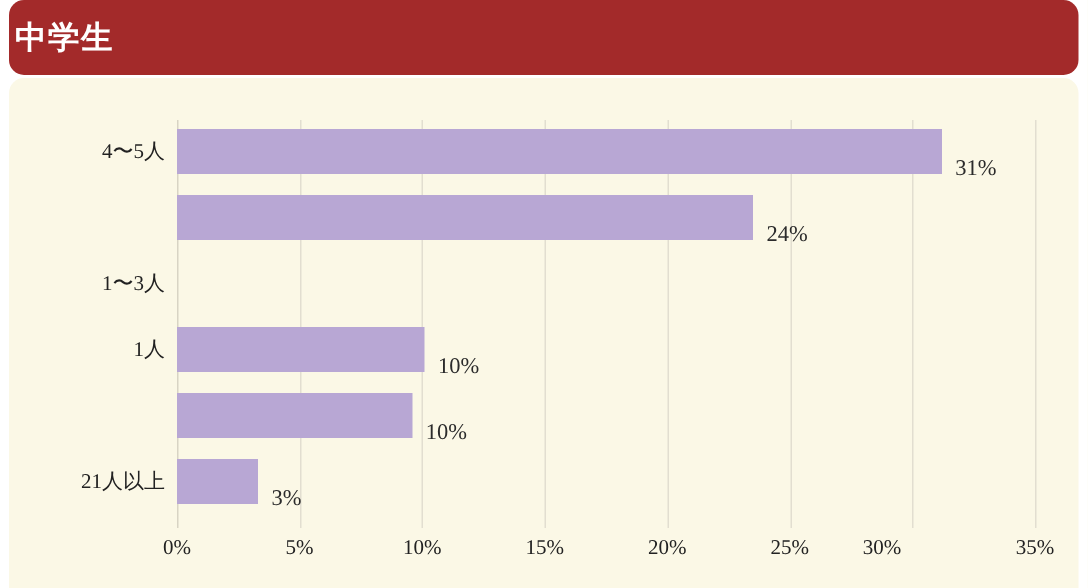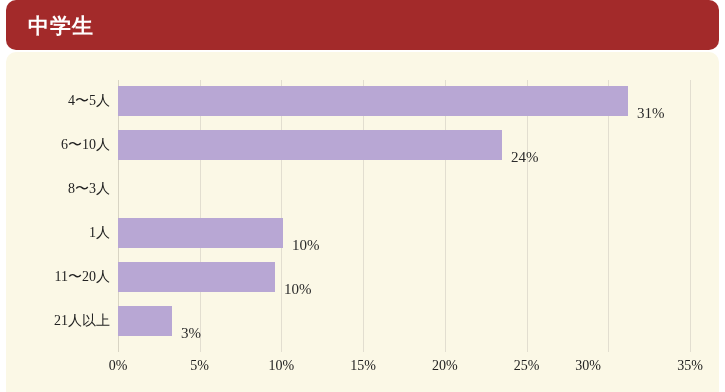--- a/index.html
+++ b/index.html
@@ -31,21 +31,21 @@
     border-radius: 10px 10px 10px 10px;
     box-sizing: border-box;
     display: flex;
     align-items: center;
   }
   #header-title {
     color: #ffffff;
     font-size: 21px;
     font-weight: bold;
     letter-spacing: 1px;
-    margin-left: 22px;
+    margin-left: 4px;
     line-height: 1;
   }
 
   
   #chart-panel {
     position: absolute;
     left: 6px;
     top: 52px;
     width: 713px;
     height: 384px;
@@ -138,24 +138,22 @@
 <div id="page">
 
   <div id="header-banner">
     <span id="header-title">中学生</span>
   </div>
 
   <div id="chart-panel">
 
     <div id="cat-labels">
         <div class="cat-label" style="top: 12px;">4〜5人</div>
-        <div class="cat-label" style="top: 56px;">6〜10人</div>
-        <div class="cat-label" style="top: 100px;">8〜3人</div>
+        <div class="cat-label" style="top: 100px;">1〜3人</div>
         <div class="cat-label" style="top: 144px;">1人</div>
-        <div class="cat-label" style="top: 188px;">11〜20人</div>
         <div class="cat-label" style="top: 232px;">21人以上</div>
       </div>
 
     <div id="plot-area">
         <div class="gridline axis-zero" style="left: 0px;"></div>
         <div class="gridline" style="left: 81.7143px;"></div>
         <div class="gridline" style="left: 163.429px;"></div>
         <div class="gridline" style="left: 245.143px;"></div>
         <div class="gridline" style="left: 326.857px;"></div>
         <div class="gridline" style="left: 408.571px;"></div>

